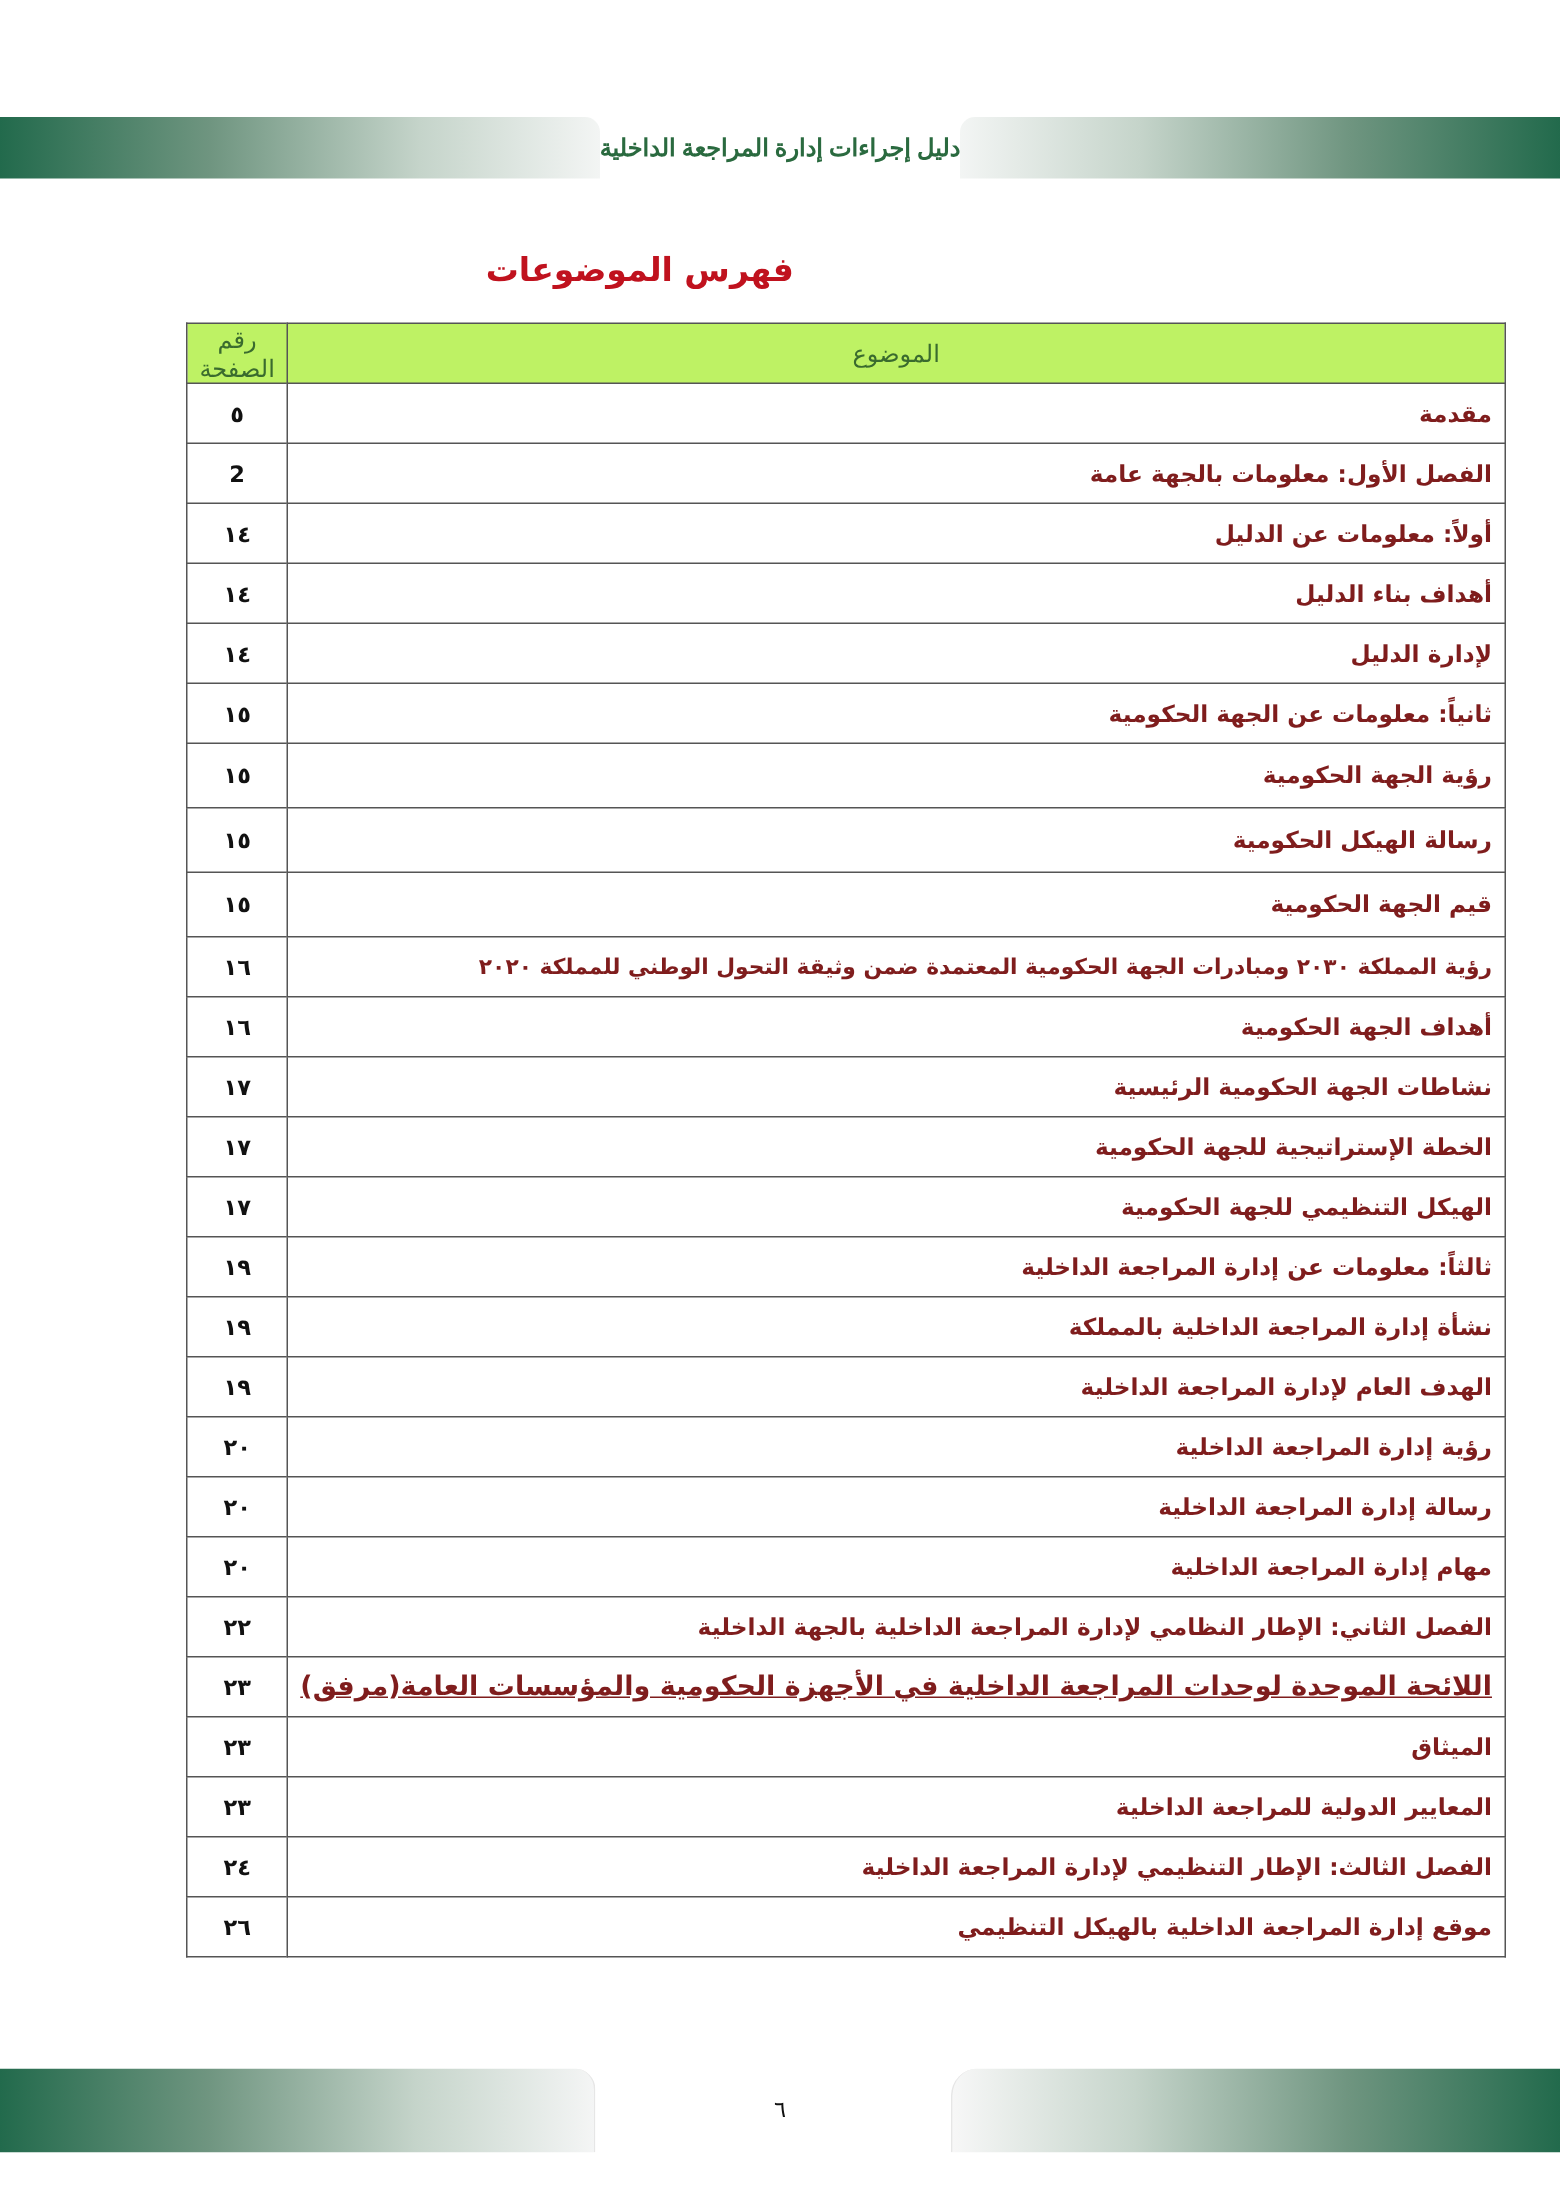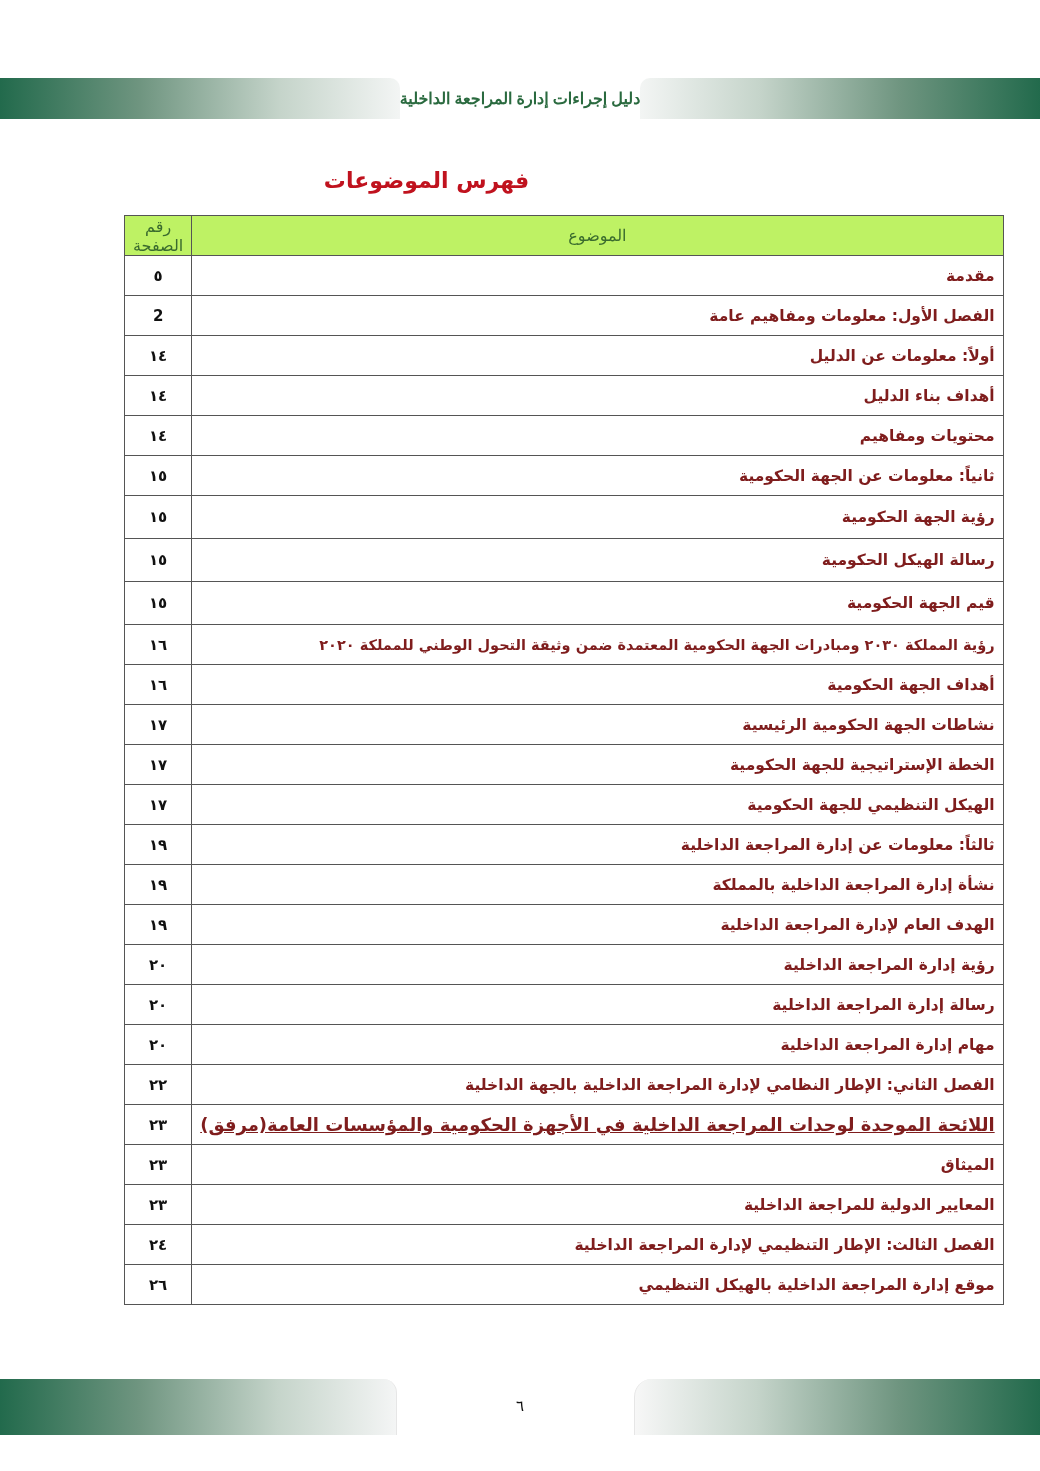--- a/index.html
+++ b/index.html
@@ -92,33 +92,33 @@
       <th class="col-topic">الموضوع</th>
       <th class="col-page">رقم الصفحة</th>
     </tr>
   </thead>
   <tbody>
     <tr>
         <td class="topic">مقدمة</td>
         <td class="page">٥</td>
       </tr>
     <tr>
-        <td class="topic">الفصل الأول: معلومات ومفاهيم عامة</td>
+        <td class="topic">الفصل الأول: معلومات بالجهة عامة</td>
         <td class="page">2</td>
       </tr>
     <tr>
         <td class="topic">أولاً: معلومات عن الدليل</td>
         <td class="page">١٤</td>
       </tr>
     <tr>
         <td class="topic">أهداف بناء الدليل</td>
         <td class="page">١٤</td>
       </tr>
     <tr>
-        <td class="topic">محتويات ومفاهيم</td>
+        <td class="topic">لإدارة الدليل</td>
         <td class="page">١٤</td>
       </tr>
     <tr>
         <td class="topic">ثانياً: معلومات عن الجهة الحكومية</td>
         <td class="page">١٥</td>
       </tr>
     <tr class="tall">
         <td class="topic">رؤية الجهة الحكومية</td>
         <td class="page">١٥</td>
       </tr>

